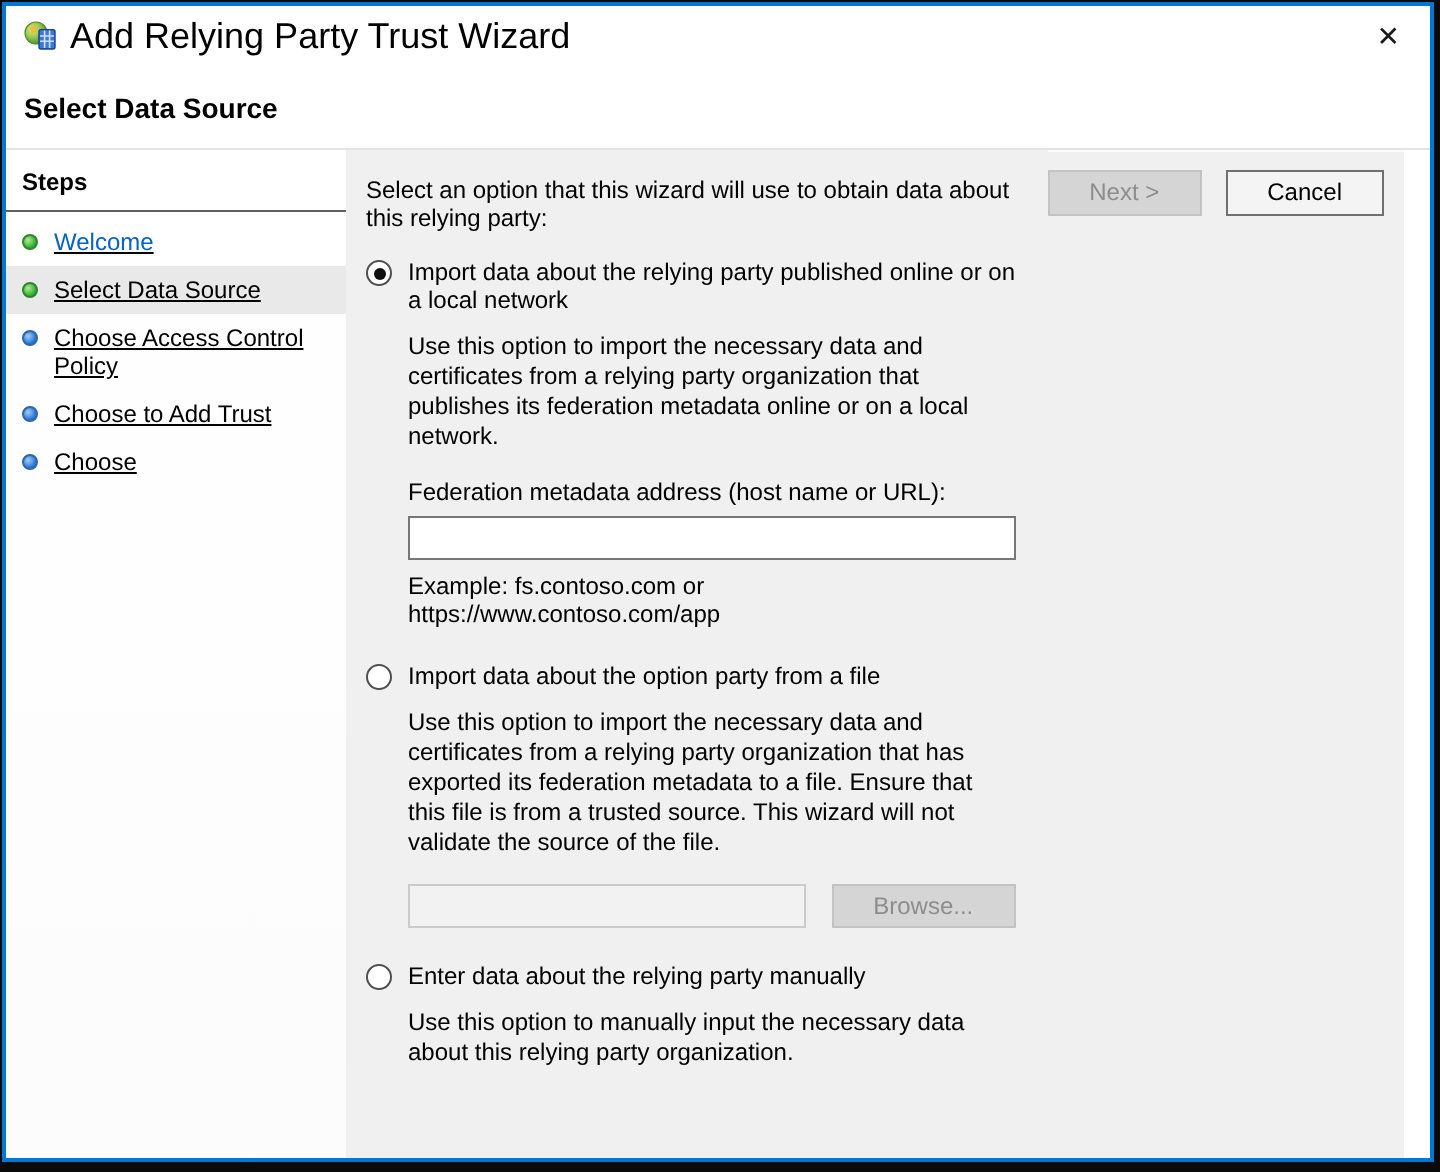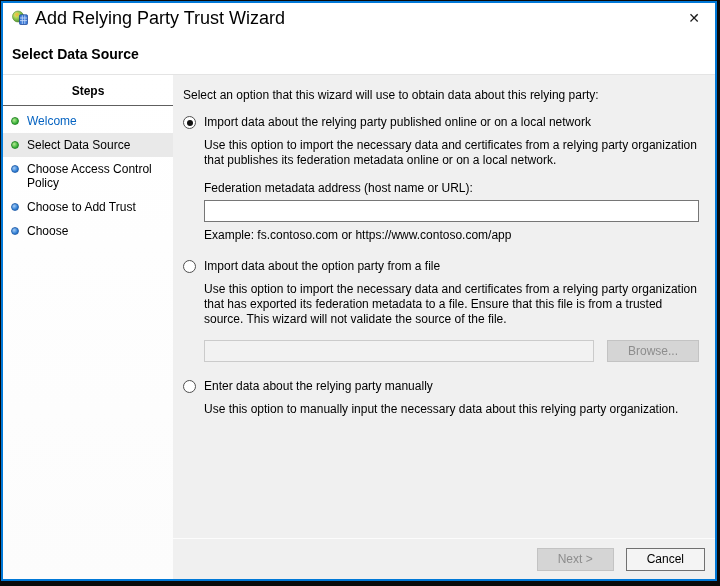--- a/index.html
+++ b/index.html
@@ -19,29 +19,29 @@
   .app-icon { width:16px; height:16px; flex:none; }
   .win-title { font-size:18px; color:#000; flex:1; white-space:nowrap; }
   .close-btn { font-size:14px; color:#1a1a1a; line-height:1; padding:2px 4px; cursor:default; background:none; border:none; font-family:"Liberation Sans",sans-serif; }
   
   .page-header { height:41px; flex:none; display:flex; align-items:center; padding-left:9px; background:#ffffff; }
   .page-title { font-size:14px; font-weight:bold; color:#000; }
   
   .body-row { flex:1; min-height:0; display:flex; border-top:1px solid #e4e4e4; background:#ffffff; }
   
   .steps-panel { width:170px; flex:none; background:linear-gradient(180deg,#ffffff,#fcfcfc); display:flex; flex-direction:column; }
-  .steps-title { font-size:12px; font-weight:bold; color:#000; padding:9px 8px 7px 8px; border-bottom:1px solid #5f5f5f; margin-bottom:3px;text-align:center; }
-  .step-item { display:flex; align-items:flex-start; gap:8px; padding:5px 6px 5px 8px; font-size:12px; line-height:14px; color:#000; }
+  .steps-title { font-size:12px; font-weight:bold; color:#000; padding:9px 8px 7px 8px; border-bottom:1px solid #5f5f5f; margin-bottom:3px; }
+  .step-item { display:flex; align-items:flex-start; gap:8px; padding:5px 6px 5px 8px; font-size:12px; line-height:14px; color:#000;text-decoration:underline; }
   .step-item.active { background:#e9e9e9; }
   .bullet { width:8px; height:8px; border-radius:50%; flex:none; margin-top:3px; box-sizing:border-box; }
   .bullet.green { background:radial-gradient(circle at 35% 35%, #b6e993, #3cb43c 62%, #1e7a1e); border:1px solid #2a8a2a; }
   .bullet.blue  { background:radial-gradient(circle at 35% 35%, #a6ccf5, #2f7fd6 62%, #1a57a0); border:1px solid #2b66b0; }
   .step-label.link { color:#0563c1; }
   
-  .right-col { flex:1; min-width:0; display:flex; flex-direction:column; margin-right:0; background:#f0f0f0; }
+  .right-col { flex:1; min-width:0; display:flex; flex-direction:row; margin-right:13px; background:#f0f0f0; }
   .main-panel { flex:1; min-height:0; padding:13px 16px 0 10px; font-size:12px; color:#000; }
   .intro { margin:0 0 13px 0; }
   .opt-row { display:flex; align-items:flex-start; gap:8px; margin:0 0 9px 0; }
   .radio { width:13px; height:13px; box-sizing:border-box; border:1px solid #4f4f4f; border-radius:50%; background:#fff; flex:none; margin-top:1px; position:relative; }
   .radio.selected::after { content:""; position:absolute; left:2.5px; top:2.5px; width:6px; height:6px; background:#101010; border-radius:50%; }
   .opt-body { margin-left:21px; max-width:505px; }
   .desc { margin:0 0 13px 0; line-height:15px; }
   .field-label { margin:0 0 5px 0; }
   .text-input { box-sizing:border-box; display:block; width:100%; height:22px; border:1px solid #767676; background:#fff; padding:0 4px; font:12px "Liberation Sans",sans-serif; }
   .text-input:disabled { background:#f2f2f2; border-color:#cbcbcb; }

